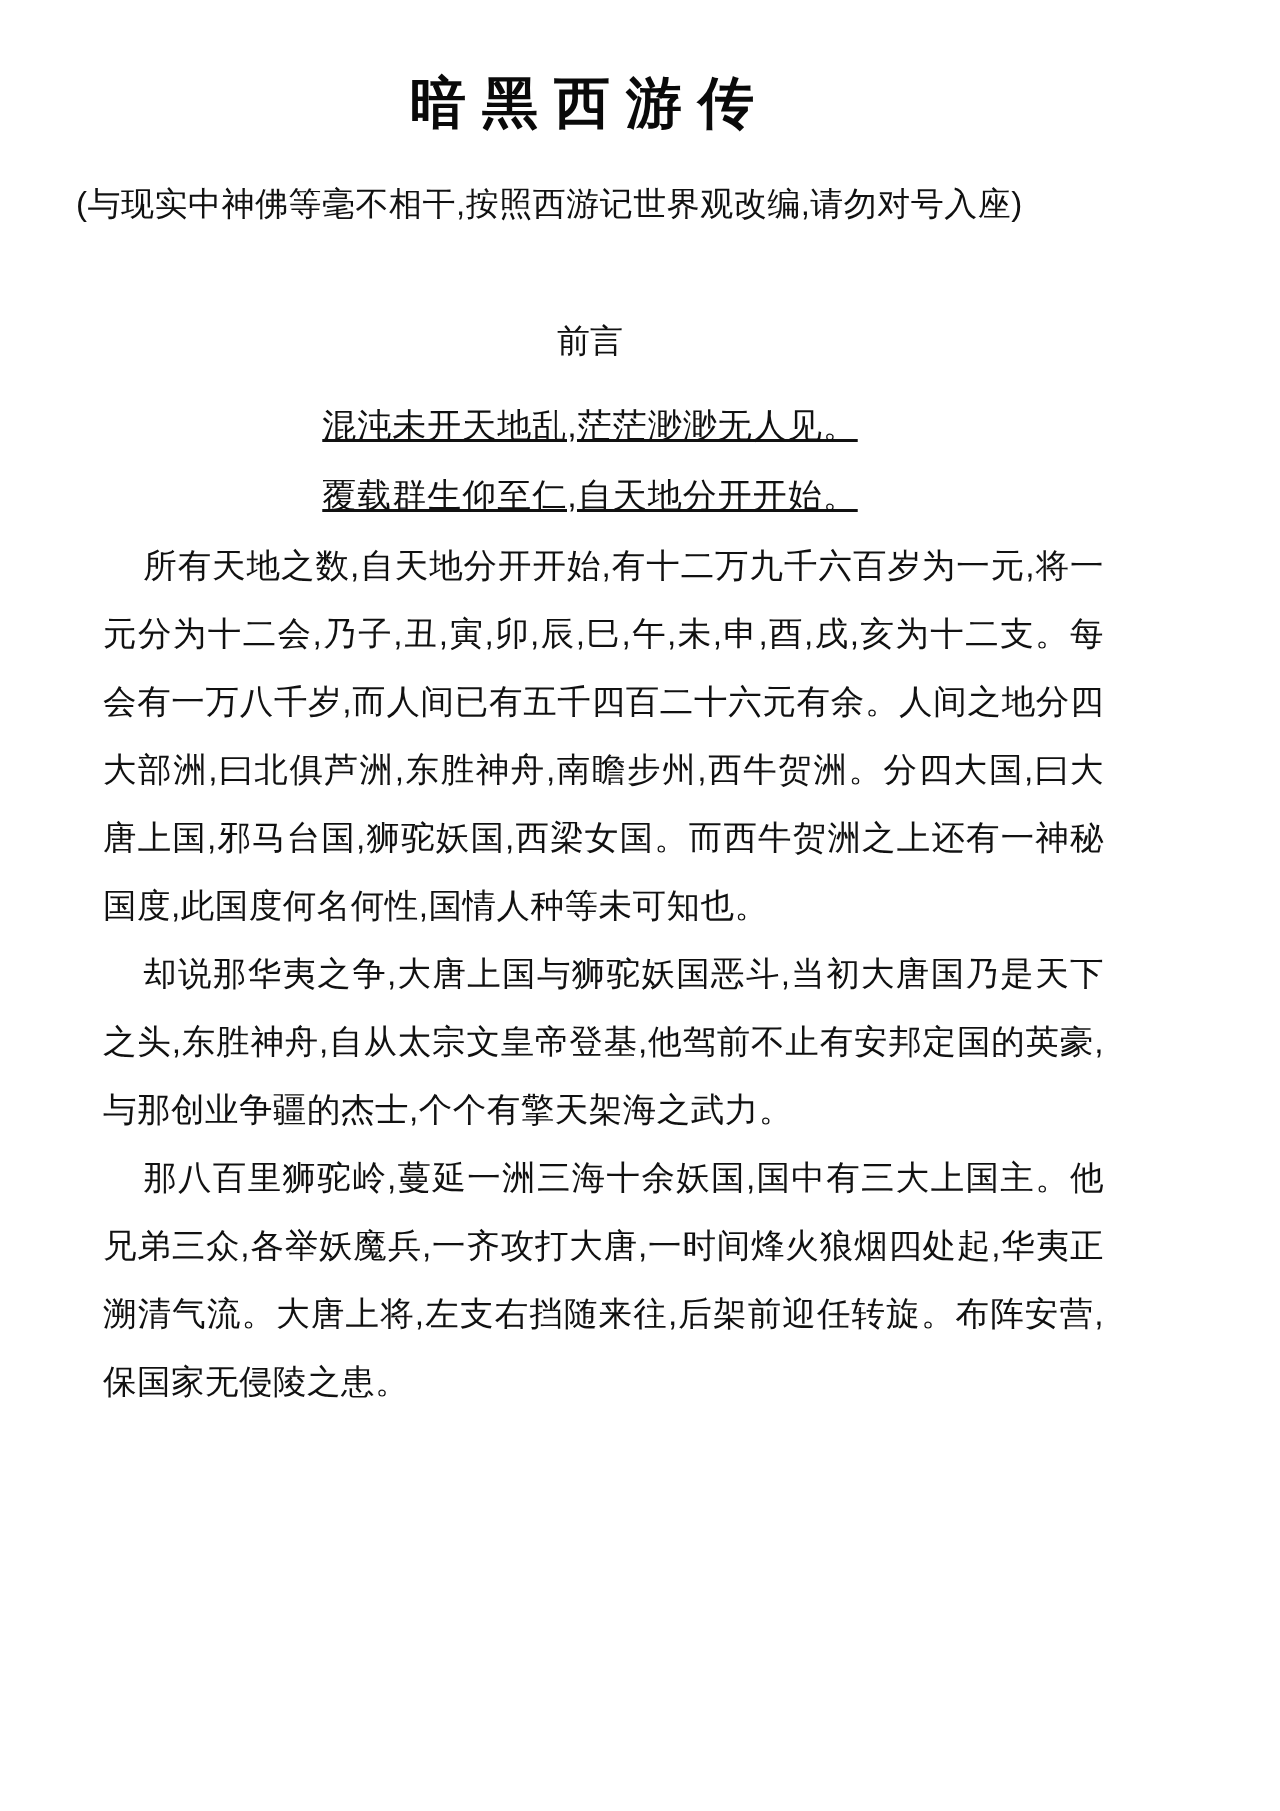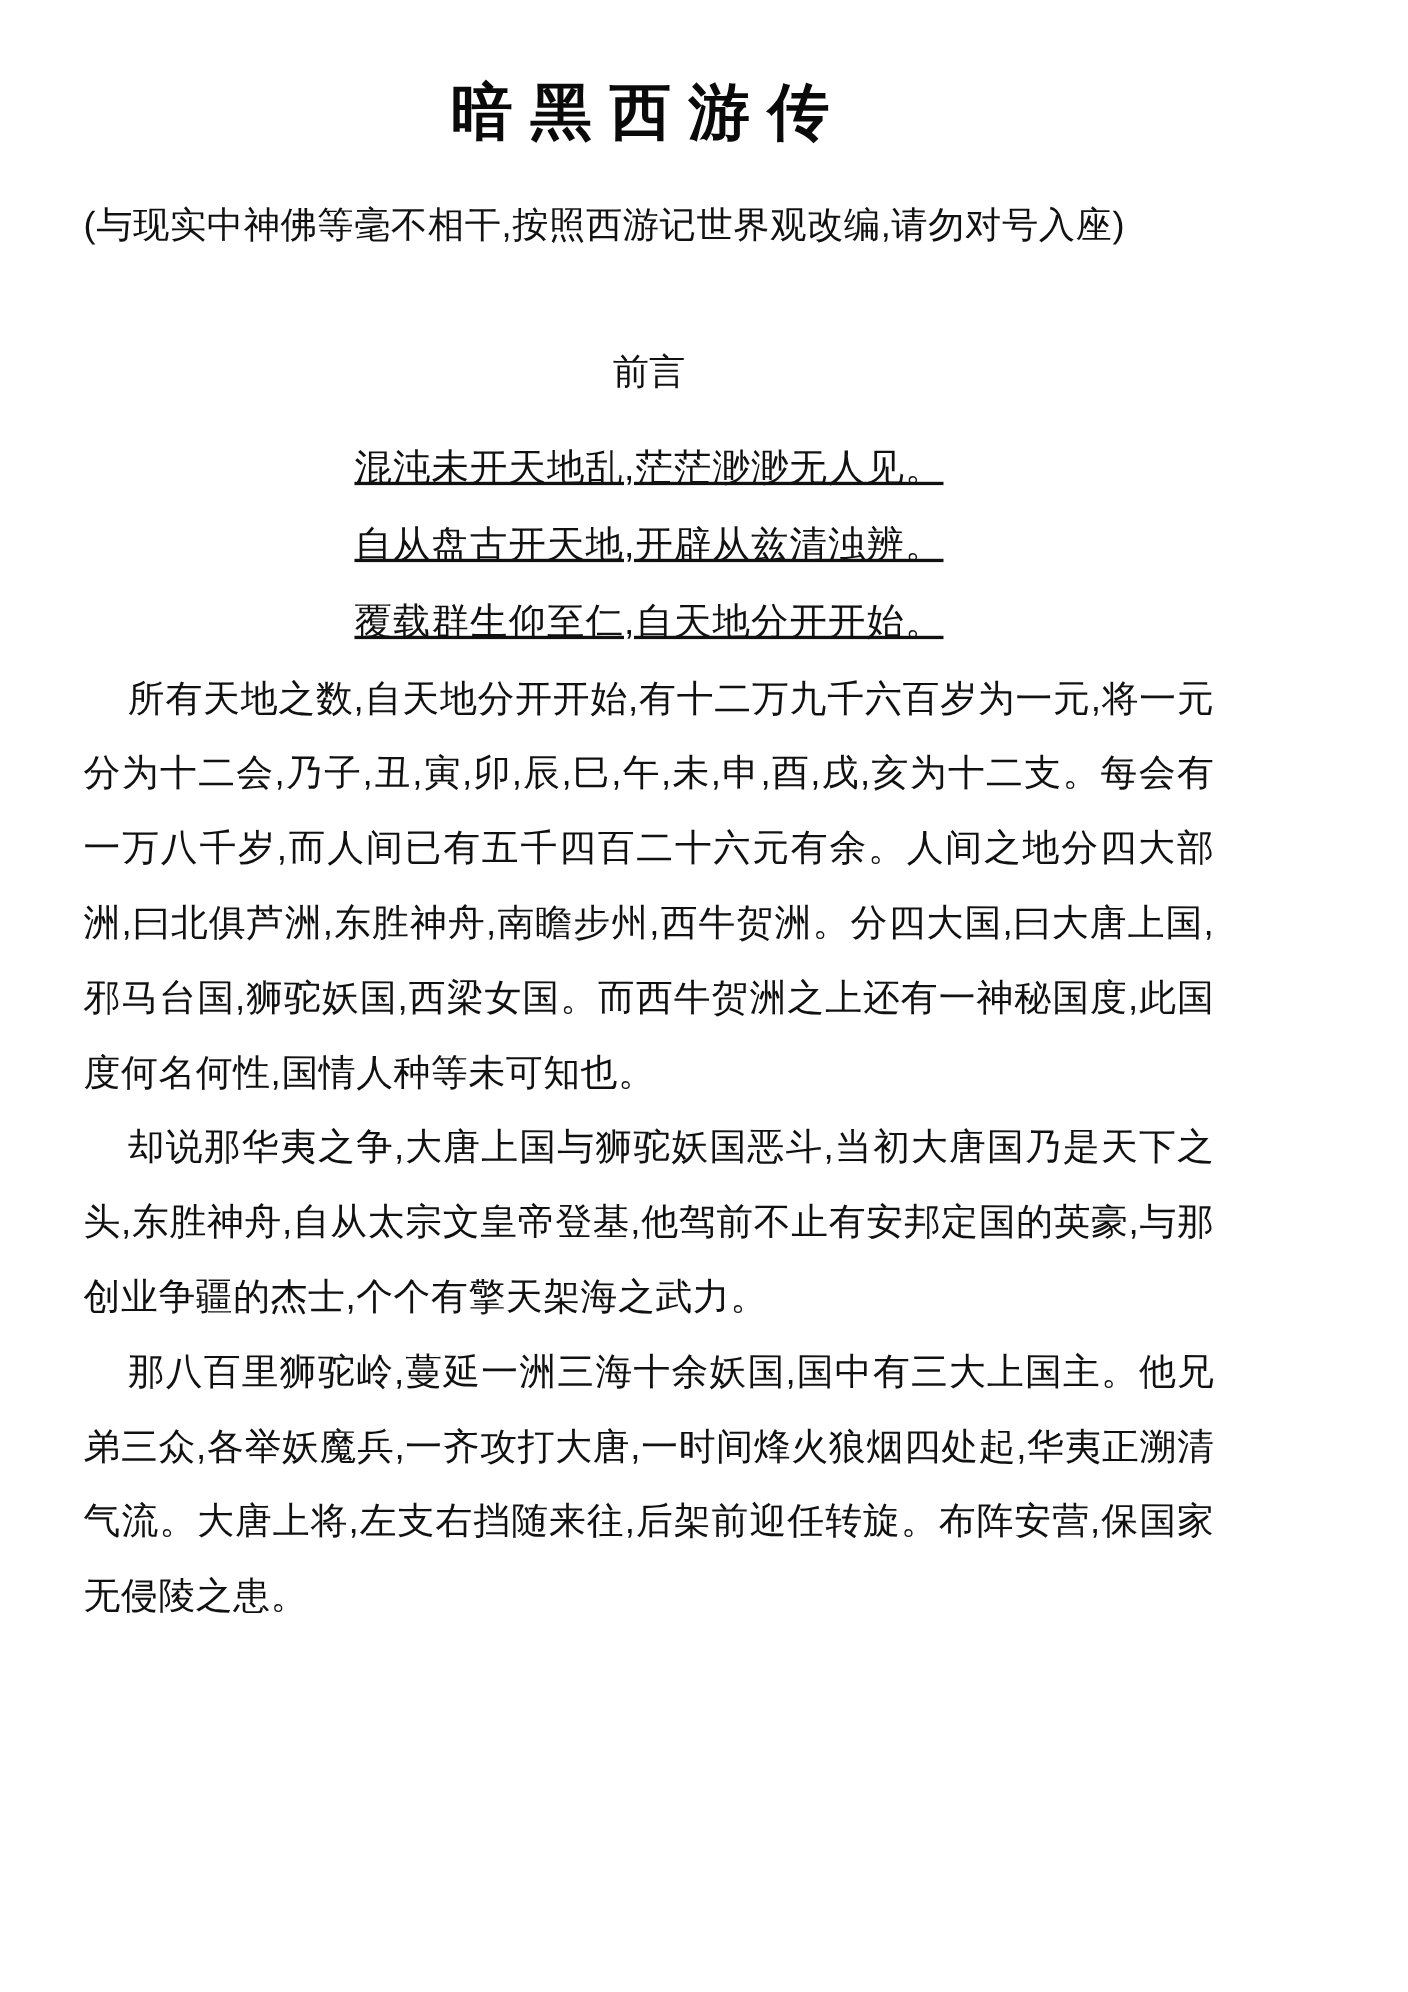--- a/index.html
+++ b/index.html
@@ -36,36 +36,36 @@
     line-height: 1.35;
     font-weight: 300;
     letter-spacing: 0.5px;
   }
   .preface-heading {
     margin: 93px 0 0 0;
     text-align: center;
     font-size: 33px;
     line-height: 1.35;
     font-weight: normal;
-    font-family: Liberation Mono, monospace;
   }
   .verses {
     margin-top: 26px;
     text-decoration: underline;
   }
   .verse {
     margin: 0;
     text-align: center;
     font-size: 34px;
     line-height: 70px;
     font-weight: 300;
     letter-spacing: 1px;
   }
   .body-text {
     margin-top: 2px;
+    margin-left: 27px;
   }
   .body-text p {
     margin: 0;
     font-size: 33.5px;
     line-height: 68px;
     text-align: justify;
     text-justify: inter-ideograph;
     text-indent: 1.2em;
     font-weight: 300;
     letter-spacing: 0.5px;
@@ -79,21 +79,20 @@
   <div class="content">
 
     <h1 class="doc-title">暗黑西游传</h1>
 
     <p class="disclaimer">(与现实中神佛等毫不相干,按照西游记世界观改编,请勿对号入座)</p>
 
     <h2 class="preface-heading">前言</h2>
 
     <div class="verses">
       <p class="verse">混沌未开天地乱,茫茫渺渺无人见。</p>
-      <p class="verse">自从盘古开天地,开辟从兹清浊辨。</p>
       <p class="verse">覆载群生仰至仁,自天地分开开始。</p>
     </div>
 
     <div class="body-text">
       <p>所有天地之数,自天地分开开始,有十二万九千六百岁为一元,将一元分为十二会,乃子,丑,寅,卯,辰,巳,午,未,申,酉,戌,亥为十二支。每会有一万八千岁,而人间已有五千四百二十六元有余。人间之地分四大部洲,曰北俱芦洲,东胜神舟,南瞻步州,西牛贺洲。分四大国,曰大唐上国,邪马台国,狮驼妖国,西梁女国。而西牛贺洲之上还有一神秘国度,此国度何名何性,国情人种等未可知也。</p>
       <p>却说那华夷之争,大唐上国与狮驼妖国恶斗,当初大唐国乃是天下之头,东胜神舟,自从太宗文皇帝登基,他驾前不止有安邦定国的英豪,与那创业争疆的杰士,个个有擎天架海之武力。</p>
       <p>那八百里狮驼岭,蔓延一洲三海十余妖国,国中有三大上国主。他兄弟三众,各举妖魔兵,一齐攻打大唐,一时间烽火狼烟四处起,华夷正溯清气流。大唐上将,左支右挡随来往,后架前迎任转旋。布阵安营,保国家无侵陵之患。</p>
     </div>
 
   </div>

